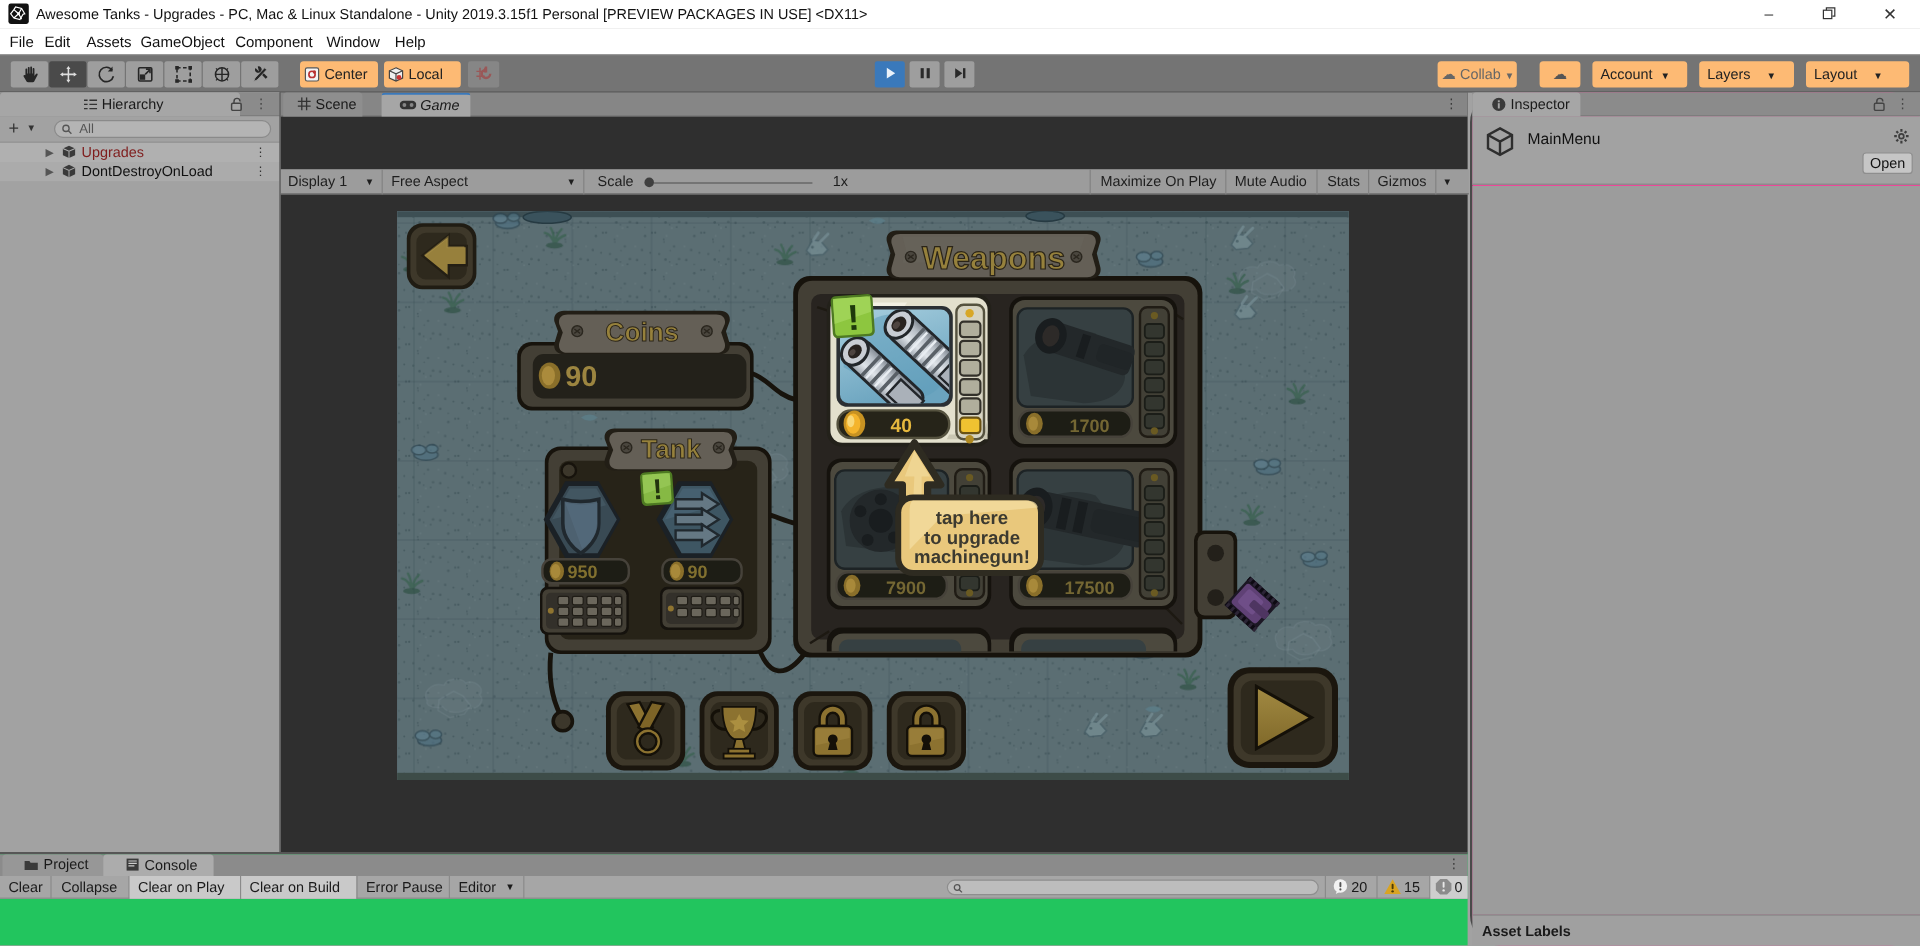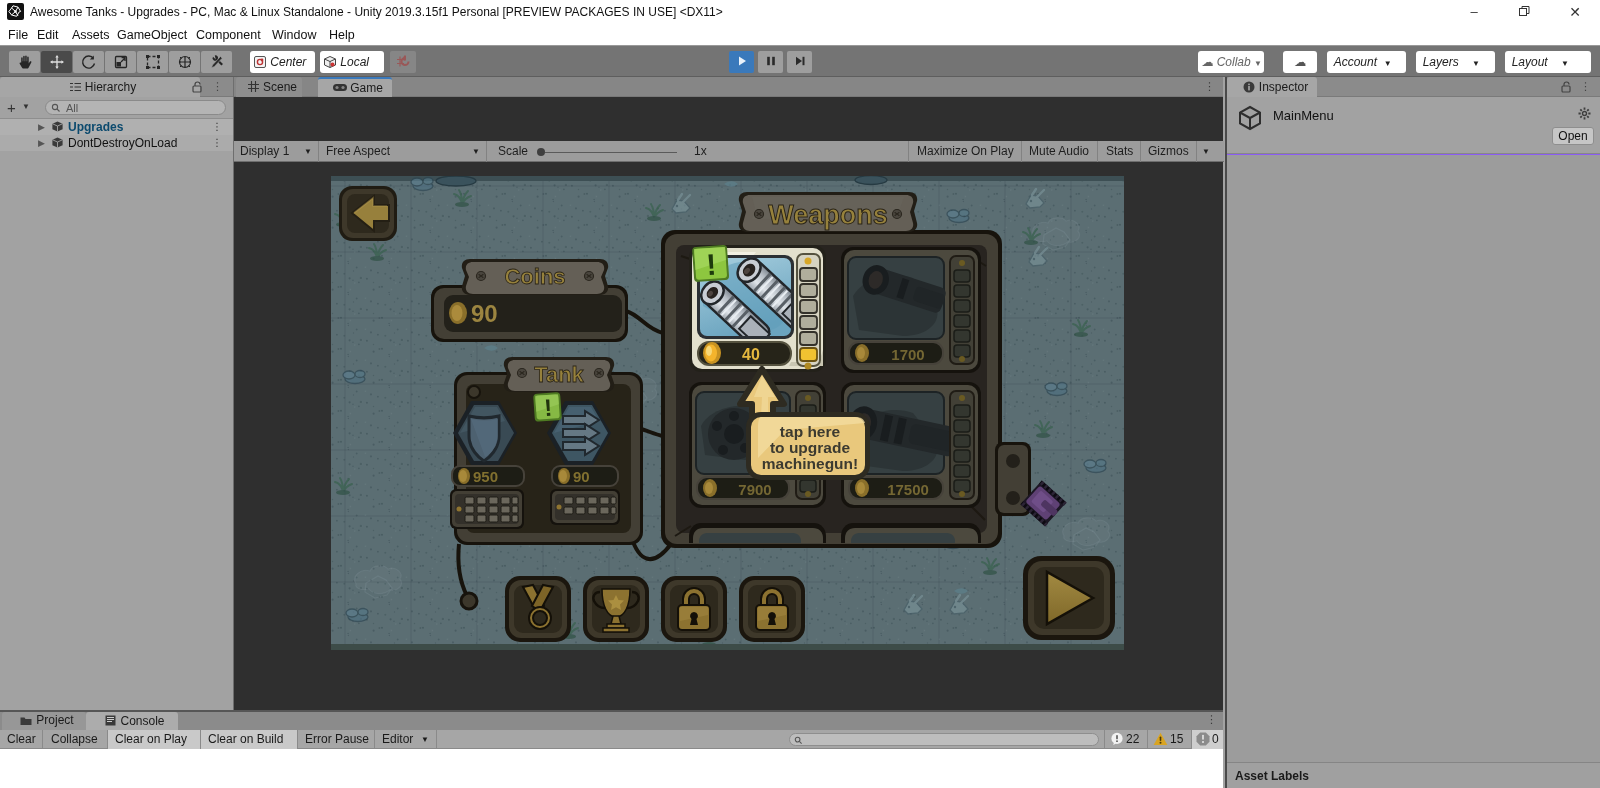--- a/index.html
+++ b/index.html
@@ -11,26 +11,26 @@
   #unityicon { position:absolute; left:7px; top:3px; width:17px; height:17px; background:#111; border-radius:2px; }
   .winbtn { position:absolute; top:0; width:14px; height:24px; color:#333; font-size:13px; text-align:center; line-height:24px; }
   
   #menubar { position:absolute; left:0; top:24px; width:1600px; height:21px; background:#ffffff; color:#111; font-size:12.5px; }
   #menubar span { position:absolute; top:4px; }
   
   #toolbar { position:absolute; left:0; top:45px; width:1600px; height:32px; background:#747474; border-top:1px solid #999; border-bottom:1px solid #5e5e5e; }
   .tbtn { position:absolute; top:5px; height:22px; background:#9e9e9e; border-radius:2px; }
   .tbtn.dark { background:#4a4a4a; }
   .tbtn svg { display:block; margin:3px auto; }
-  .tbtext { position:absolute; top:5px; height:22px; background:#ffffff; border-radius:3px; color:#222; font-size:12px; line-height:22px;font-style:italic; }
+  .tbtext { position:absolute; top:5px; height:22px; background:#fdba74; border-radius:3px; color:#222; font-size:12px; line-height:22px; }
   
   #hierarchy { position:absolute; left:0; top:77px; width:233px; height:633px; background:#a2a2a2; }
   #center { position:absolute; left:233px; top:77px; width:990px; height:633px; background:#2f2f2f; border-left:1px solid #6e6e6e; }
-  #inspector { position:absolute; left:1225px; top:77px; width:375px; height:711px; background:#8b5cf6; border-left:2px solid #4a4a4a; }
-  #console { position:absolute; left:0; top:710px; width:1223px; height:78px; background:#ffffff; }
+  #inspector { position:absolute; left:1225px; top:77px; width:375px; height:711px; background:#ec4899; border-left:2px solid #4a4a4a;border-radius:25px; }
+  #console { position:absolute; left:0; top:710px; width:1223px; height:78px; background:#22c55e; }
   .tabrow { position:absolute; left:0; top:0; width:100%; height:20px; background:#8b8b8b; }
   .tab { position:absolute; top:0; height:20px; background:#a6a6a6; color:#1a1a1a; font-size:12px; border-radius:3px 3px 0 0;text-align:center; }
   .tab.inactive { background:#949494; }
 </style>
 </head>
 <body>
 <div id="root">
 
 <div id="titlebar">
   <div id="unityicon"><svg width="17" height="17" viewBox="0 0 17 17">
@@ -175,21 +175,21 @@
           </svg>
       <span style="position:absolute;left:20px;top:1px;">All</span>
     </div>
   </div>
   <div style="position:absolute;left:0;top:42px;width:233px;height:16px;background:#b0b0b0;">
     <span style="position:absolute;left:38px;top:3px;font-size:9px;color:#555;">▶</span>
     <svg width="13" height="13" viewBox="0 0 14 14" style="position:absolute;left:51px;top:1px;">
           <path d="M7 1.5 12.5 4v6L7 12.5 1.5 10V4z" fill="#3a3a3a"></path>
           <path d="M1.5 4 7 6.5 12.5 4M7 6.5v6" fill="none" stroke="#b0b0b0" stroke-width=".9"></path>
         </svg>
-    <span style="position:absolute;left:68px;top:1px;font-size:12px;font-weight:bold;color:#0c4a6e;">Upgrades</span>
+    <span style="position:absolute;left:68px;top:1px;font-size:12px;font-weight:normal;color:#7f1d1d;">Upgrades</span>
     <span style="position:absolute;right:11px;top:2px;color:#333;font-size:10px;">⋮</span>
   </div>
   <div style="position:absolute;left:0;top:58px;width:233px;height:16px;background:#ababab;">
     <span style="position:absolute;left:38px;top:3px;font-size:9px;color:#555;">▶</span>
     <svg width="13" height="13" viewBox="0 0 14 14" style="position:absolute;left:51px;top:1px;">
           <path d="M7 1.5 12.5 4v6L7 12.5 1.5 10V4z" fill="#3a3a3a"></path>
           <path d="M1.5 4 7 6.5 12.5 4M7 6.5v6" fill="none" stroke="#ababab" stroke-width=".9"></path>
         </svg>
     <span style="position:absolute;left:68px;top:1px;font-size:12px;color:#111;">DontDestroyOnLoad</span>
     <span style="position:absolute;right:11px;top:2px;color:#333;font-size:10px;">⋮</span>
@@ -198,21 +198,21 @@
 
 <div id="center">
   <div class="tabrow" style="background:#868686;border-bottom:1px solid #787878;">
     <div class="tab inactive" style="left:2px;width:66px;background:#8e8e8e;"><svg width="11" height="11" viewBox="0 0 11 11" style="margin:4px 0 0 7px;vertical-align:top;">
             <path d="M3.5 0v11M7.5 0v11M0 3.5h11M0 7.5h11" stroke="#333" stroke-width="1.1"></path>
           </svg><span style="vertical-align:top;line-height:20px;margin-left:4px;">Scene</span></div>
     <div class="tab" style="left:84px;width:74px;border-top:2px solid #3a79bb;"><svg width="14" height="9" viewBox="0 0 14 9" style="margin:4px 0 0 6px;vertical-align:top;">
             <rect x="0" y="1" width="14" height="7" rx="3.5" fill="#333"></rect>
             <circle cx="4" cy="4.5" r="1.6" fill="#868686"></circle>
             <circle cx="10" cy="4.5" r="1.6" fill="#868686"></circle>
-          </svg><span style="vertical-align:top;line-height:18px;margin-left:3px;">Game</span></div>
+          </svg><span style="vertical-align:top;line-height:18px;margin-left:3px;font-style:italic;">Game</span></div>
     <div style="position:absolute;right:8px;top:3px;color:#3a3a3a;font-size:11px;">⋮</div>
   </div>
   <div style="position:absolute;left:0;top:20px;width:990px;height:21px;background:#9c9c9c;border-bottom:1px solid #6e6e6e;font-size:12px;color:#1e1e1e;margin-top:44px;">
     <span style="position:absolute;left:6px;top:3px;">Display 1</span>
         <span style="position:absolute;left:70px;top:6px;font-size:8px;">▼</span>
     <div style="position:absolute;left:84px;top:0;width:1px;height:21px;background:#828282;"></div>
     <span style="position:absolute;left:92px;top:3px;">Free Aspect</span>
         <span style="position:absolute;left:238px;top:6px;font-size:8px;">▼</span>
     <div style="position:absolute;left:252px;top:0;width:1px;height:21px;background:#828282;"></div>
     <span style="position:absolute;left:264px;top:3px;">Scale</span>
@@ -783,21 +783,21 @@
             <circle cx="4" cy="4" r="2.6" fill="none" stroke="#555" stroke-width="1.2"></circle>
             <path d="M6 6l2.5 2.5" stroke="#555" stroke-width="1.2"></path>
           </svg></div>
     <div style="position:absolute;left:1104px;top:0;width:1px;height:19px;background:#8a8a8a;"></div>
     <svg width="14" height="14" viewBox="0 0 14 14" style="position:absolute;left:1110px;top:2px;">
           <circle cx="7" cy="6.4" r="5.6" fill="#f2f2f2"></circle>
           <path d="M4 10.5 3.2 13l3-1.6z" fill="#f2f2f2"></path>
           <rect x="6.2" y="3" width="1.6" height="4.4" rx="0.8" fill="#555"></rect>
           <circle cx="7" cy="9.2" r="0.9" fill="#555"></circle>
         </svg>
-    <span style="position:absolute;left:1126px;top:2px;">22</span>
+    <span style="position:absolute;left:1126px;top:2px;">20</span>
     <div style="position:absolute;left:1147px;top:0;width:1px;height:19px;background:#8a8a8a;"></div>
     <svg width="15" height="14" viewBox="0 0 15 14" style="position:absolute;left:1153px;top:2px;">
           <path d="M7.5 0.8 14.4 13H0.6z" fill="#d9a422"></path>
           <rect x="6.7" y="4.4" width="1.6" height="4.6" rx="0.8" fill="#4a3a08"></rect>
           <circle cx="7.5" cy="10.8" r="1" fill="#4a3a08"></circle>
         </svg>
     <span style="position:absolute;left:1170px;top:2px;">15</span>
     <div style="position:absolute;left:1191px;top:0;width:1px;height:19px;background:#8a8a8a;"></div>
     <div style="position:absolute;left:1192px;top:0;width:31px;height:19px;background:#cecece;"></div>
     <svg width="14" height="14" viewBox="0 0 14 14" style="position:absolute;left:1196px;top:2px;">

